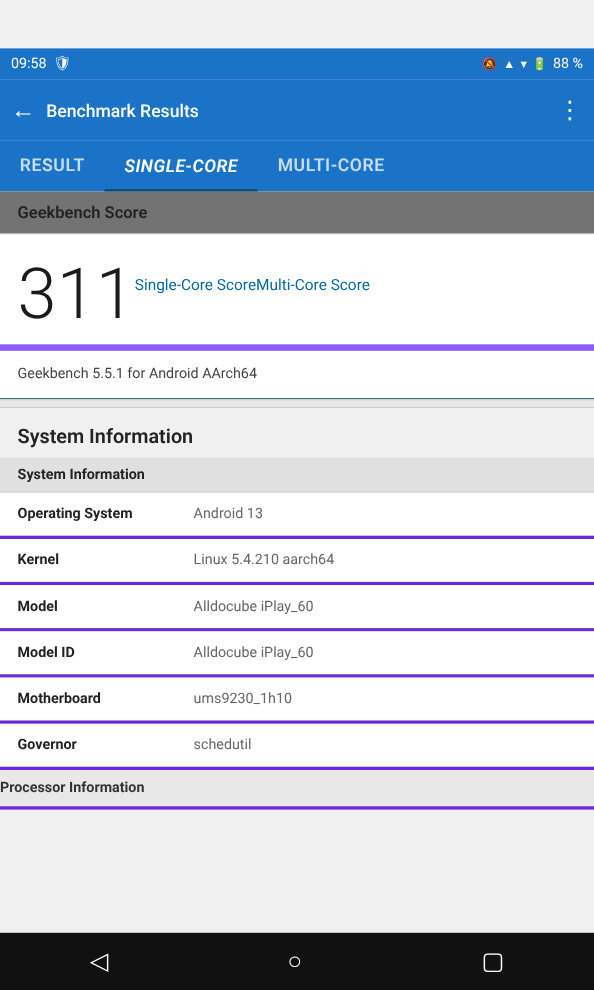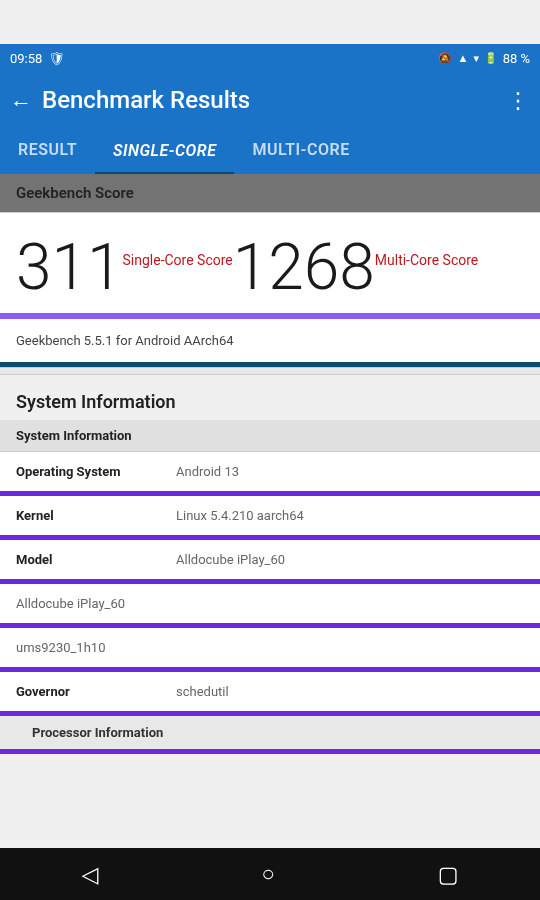--- a/index.html
+++ b/index.html
@@ -35,21 +35,21 @@
       align-items: center;
       padding: 0 10px;
       color: white;
     }
     .app-bar-back {
       font-size: 22px;
       margin-right: 10px;
       cursor: pointer;
     }
     .app-bar-title {
-      font-size: 24px;
+      font-size: 16px;
       font-weight: 500;
       flex: 1;
     }
     .app-bar-menu {
       font-size: 22px;
       cursor: pointer;
       letter-spacing: 1px;
     }
 
     
@@ -94,32 +94,32 @@
       border-bottom: 6px solid #8b5cf6;
     }
     .score-number {
       font-size: 64px;
       font-weight: 300;
       color: #1a1a1a;
       line-height: 1.1;
     }
     .score-label {
       font-size: 14px;
-      color: #b91c1c;
+      color: #0369a1;
       margin-bottom: 16px;
       text-align: center;
     }
 
     
     .info-line {
       background: white;
       padding: 14px 16px;
       font-size: 13px;
       color: #444;
-      border-bottom: 5px solid #0c4a6e;
+      border-bottom: 1px solid #0c4a6e;
     }
 
     
     .sys-info-header {
       background: #f0f0f0;
       padding: 16px 16px 8px 16px;
       font-size: 18px;
       font-weight: 600;
       color: #222;
     }
@@ -128,21 +128,21 @@
       padding: 8px 16px;
       font-size: 13px;
       font-weight: 700;
       color: #222;
       border-bottom: 1px solid #ccc;
     }
     .sys-row {
       background: white;
       display: flex;
       padding: 12px 16px;
-      border-bottom: 5px solid #6d28d9;
+      border-bottom: 3px solid #6d28d9;
       align-items: flex-start;
     }
     .sys-row-key {
       font-size: 13px;
       font-weight: 700;
       color: #222;
       width: 160px;
       flex-shrink: 0;
     }
     .sys-row-value {
@@ -210,21 +210,20 @@
   </div>
 </div>
 
 <div class="section-header">
   <span>Geekbench Score</span>
 </div>
 
 <div class="score-area">
   <div class="score-number">311</div>
   <div class="score-label">Single-Core Score</div>
-  <div class="score-number">1268</div>
   <div class="score-label">Multi-Core Score</div>
 </div>
 
 <div class="info-line">Geekbench 5.5.1 for Android AArch64</div>
 
 <div class="divider"></div>
 
 <div class="sys-info-header">System Information</div>
 
 <div class="sys-table-header">System Information</div>
@@ -236,30 +235,32 @@
   </div>
   <div class="sys-row">
     <span class="sys-row-key">Kernel</span>
     <span class="sys-row-value">Linux 5.4.210 aarch64</span>
   </div>
   <div class="sys-row">
     <span class="sys-row-key">Model</span>
     <span class="sys-row-value">Alldocube iPlay_60</span>
   </div>
   <div class="sys-row">
+    <span class="sys-row-key">Model ID</span>
     <span class="sys-row-value">Alldocube iPlay_60</span>
   </div>
   <div class="sys-row">
+    <span class="sys-row-key">Motherboard</span>
     <span class="sys-row-value">ums9230_1h10</span>
   </div>
   <div class="sys-row">
     <span class="sys-row-key">Governor</span>
     <span class="sys-row-value">schedutil</span>
   </div>
-  <div class="sys-row" style="background:#e8e8e8; padding: 9px 32px;">
+  <div class="sys-row" style="background:#e8e8e8; padding: 9px 0;">
     <span class="sys-row-key" style="font-size:13px; font-weight:700; color:#333;">Processor Information</span>
   </div>
 </div>
 
 <div class="nav-bar">
   <span class="nav-icon">◁</span>
   <span class="nav-icon">○</span>
   <span class="nav-icon">▢</span>
 </div>
 

